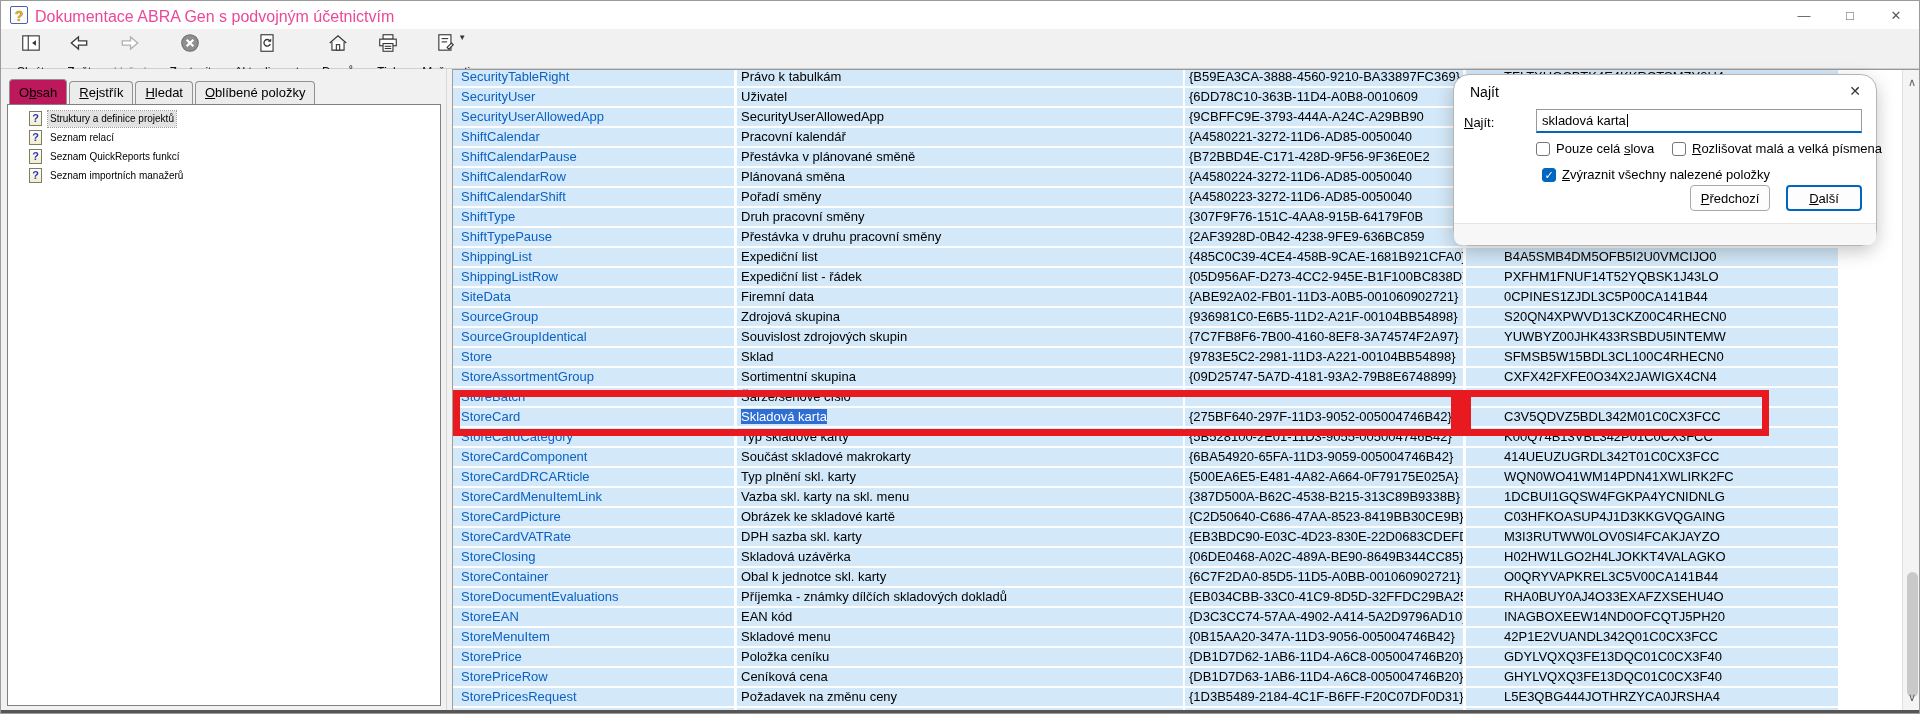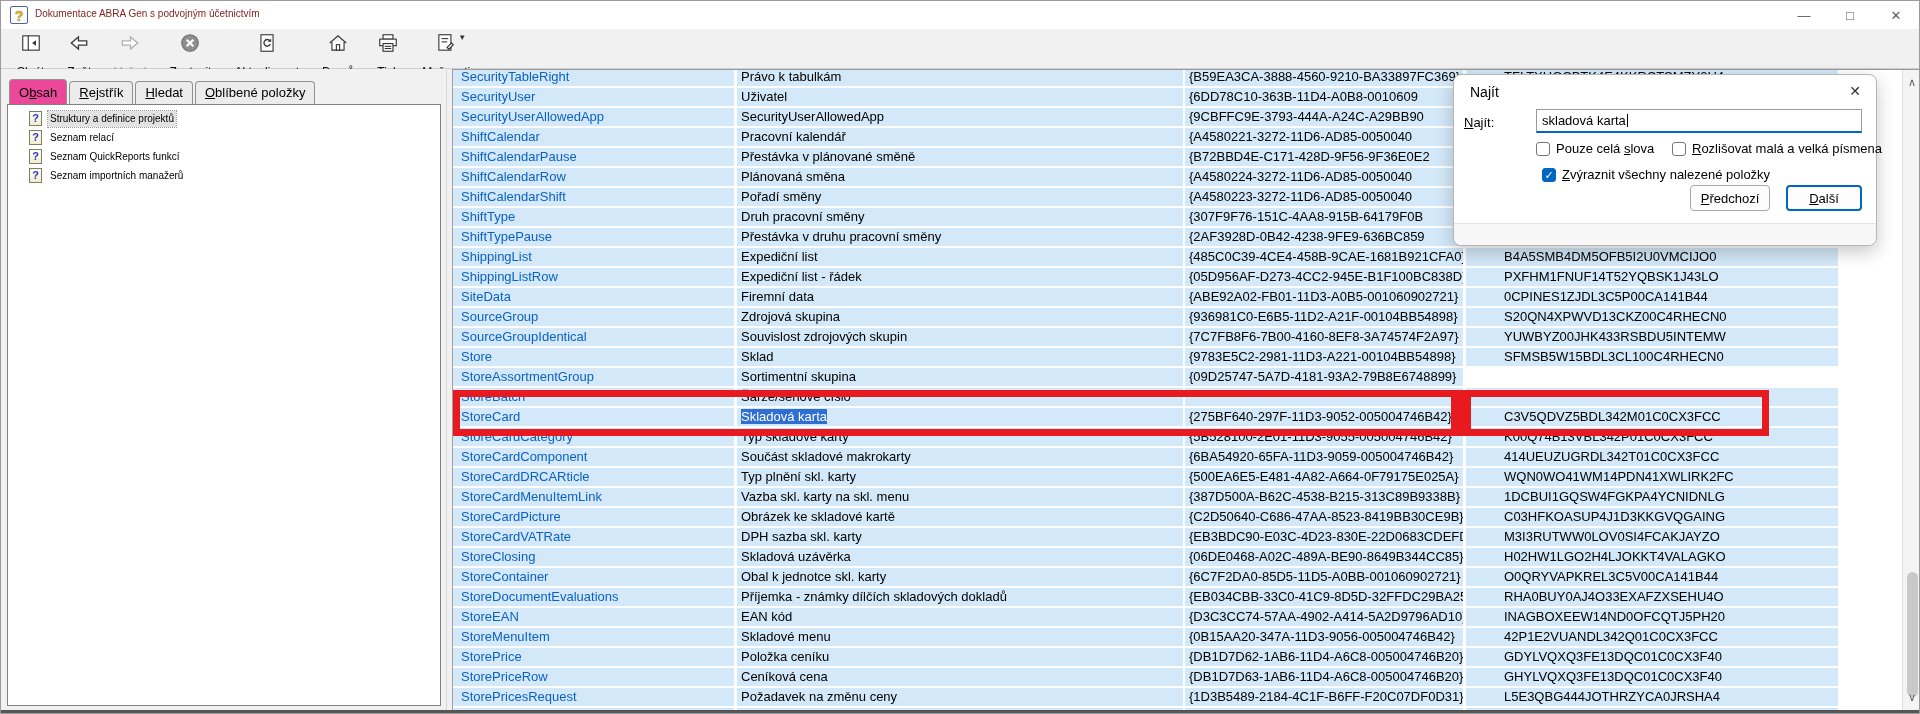--- a/index.html
+++ b/index.html
@@ -4,38 +4,38 @@
 <style>
   :root{ --accent:#0067c0; --rowbg:#d3e8f8; --selbg:#2f6fd3; --red:#e8191f; --link:#0b61c4; }
   *{box-sizing:border-box;}
   body{margin:0;background:#d8d8d8;font-family:"Liberation Sans",sans-serif;}
   #win{position:relative;width:1920px;height:714px;background:#fff;overflow:hidden;border:1px solid #9b9b9b;}
 
   
   .titlebar{position:absolute;left:0;top:0;width:100%;height:28px;background:#fff;}
   .app-icon{position:absolute;left:9px;top:5px;width:18px;height:18px;border:1px solid #4a63a8;background:#fdfdfd;border-radius:2px;text-align:center;}
   .app-icon::after{content:"?";color:#e9b400;font-weight:bold;font-size:14px;line-height:16px;text-shadow:0 0 1px #27408b;}
-  .title-text{position:absolute;left:34px;top:7px;font-size:10px;color:#7f1d1d;white-space:nowrap;}
+  .title-text{position:absolute;left:34px;top:7px;font-size:16px;color:#ec4899;white-space:nowrap;}
   .win-controls{position:absolute;right:0;top:0;height:28px;display:flex;}
   .win-btn{width:46px;height:28px;display:flex;align-items:center;justify-content:center;color:#5a5a5a;font-size:13px;}
 
   
   .toolbar{position:absolute;left:0;top:28px;width:100%;height:40px;background:#f1f1f1;border-bottom:1px solid #cfcfcf;display:flex;align-items:flex-start;padding:2px 0 0 6px;}
   .tb-btn{display:flex;flex-direction:column;align-items:center;padding:1px 10px;margin-right:3px;font-size:12px;color:#111;}
   .tb-btn.disabled{color:#9b9b9b;}
   .tb-ic{position:relative;width:22px;height:22px;}
   .tb-ic svg{width:22px;height:22px;}
   .tb-dd{position:absolute;right:-9px;top:1px;font-size:8px;color:#333;}
   .tb-lbl{margin-top:12px;line-height:13px;white-space:nowrap;}
 
   
   .sidepanel{position:absolute;left:0;top:68px;width:445px;height:641px;background:#f1f1f1;}
   .tabs{position:absolute;left:8px;top:10px;display:flex;align-items:flex-end;}
   .tab{font-size:13px;padding:3px 9px 4px 9px;border:1px solid #919191;border-bottom:none;border-radius:4px 4px 0 0;background:#ececec;margin-right:2px;color:#000;white-space:nowrap;}
-  .tab.active{background:#ec4899;padding-top:5px;position:relative;z-index:2;text-align:center;}
+  .tab.active{background:#be185d;padding-top:5px;position:relative;z-index:2;text-align:center;}
   .treebox{position:absolute;left:6px;top:35px;width:434px;height:602px;background:#fff;border:1px solid #808080;padding-top:4px;overflow:hidden;}
   .tree-item{display:flex;align-items:center;height:19px;padding-left:21px;font-size:10px;white-space:nowrap;}
   .tree-icon{flex:0 0 13px;width:13px;height:15px;border:1px solid #7e7e66;background:linear-gradient(180deg,#fffef5,#f2edcf);color:#2a36c4;font-weight:bold;font-size:11px;line-height:13px;text-align:center;margin-right:6px;}
   .tree-icon::after{content:"?";}
   .tree-label{padding:0 2px;line-height:16px;}
   .tree-item.selected .tree-label{background:#e2e2e2;outline:1px dotted #9a9a9a;}
 
   .splitter{position:absolute;left:445px;top:68px;width:7px;height:641px;background:#f1f1f1;border-right:1px solid #9f9f9f;border-left:1px solid #d8d8d8;}
 
   
@@ -56,21 +56,21 @@
   .vscroll{position:absolute;left:1449px;top:0;width:19px;height:642px;background:#f4f4f4;border-left:1px solid #e0e0e0;}
   .scroll-arrow{position:absolute;left:0;width:18px;text-align:center;color:#606060;font-size:11px;}
   .arrow-up{top:6px;} .arrow-down{bottom:8px;}
   .thumb{position:absolute;left:4px;width:11px;top:502px;height:125px;background:#c9c9c9;border-radius:6px;}
 
   
   .hl-rect{position:absolute;left:452px;top:389px;width:1316px;height:46px;border:7px solid var(--red);z-index:30;pointer-events:none;}
   .hl-bar{position:absolute;left:1450px;top:389px;width:20px;height:46px;background:var(--red);z-index:31;pointer-events:none;}
 
   
-  .dialog{position:absolute;left:1452px;top:73px;width:424px;height:172px;background:#fff;border:1px solid #b5b5b5;border-radius:8px;box-shadow:0 6px 18px rgba(0,0,0,.22);z-index:50;font-size:13px;}
+  .dialog{position:absolute;left:1452px;top:73px;width:424px;height:172px;background:#fff;border:1px solid #b5b5b5;border-radius:16px;box-shadow:0 6px 18px rgba(0,0,0,.22);z-index:50;font-size:13px;}
   .dlg-title{position:absolute;left:16px;top:9px;font-size:14px;color:#000;}
   .dlg-close{position:absolute;right:15px;top:8px;font-size:14px;color:#333;}
   .dlg-label{position:absolute;left:10px;top:40px;}
   .dlg-input{position:absolute;left:82px;top:34px;width:326px;height:24px;background:#fff;border:1px solid #999;border-bottom:2px solid var(--accent);line-height:21px;padding-left:5px;white-space:nowrap;overflow:hidden;}
   .caret{display:inline-block;width:1px;height:13px;background:#000;vertical-align:-2px;margin-left:1px;}
   .cb{position:absolute;display:flex;align-items:center;gap:6px;white-space:nowrap;}
   .cb-0{left:82px;top:66px;} .cb-1{left:218px;top:66px;} .cb-2{left:88px;top:92px;}
   .cbbox{width:14px;height:14px;border:1px solid #767676;border-radius:3px;background:#fff;flex:0 0 14px;}
   .cb.checked .cbbox{background:var(--accent);border-color:var(--accent);color:#fff;font-size:11px;line-height:13px;text-align:center;}
   .cb.checked .cbbox::after{content:"✓";}
@@ -280,20 +280,21 @@
         <div class="row">
           <div class="cell c-name"><span class="link">Store</span></div>
           <div class="cell c-desc"><span>Sklad</span></div>
           <div class="cell c-guid">{9783E5C2-2981-11D3-A221-00104BB54898}</div>
           <div class="cell c-ext">SFMSB5W15BDL3CL100C4RHECN0</div>
         </div>
         <div class="row">
           <div class="cell c-name"><span class="link">StoreAssortmentGroup</span></div>
           <div class="cell c-desc"><span>Sortimentní skupina</span></div>
           <div class="cell c-guid">{09D25747-5A7D-4181-93A2-79B8E6748899}</div>
+          <div class="cell c-ext">CXFX42FXFE0O34X2JAWIGX4CN4</div>
         </div>
         <div class="row">
           <div class="cell c-name"><span class="link">StoreBatch</span></div>
           <div class="cell c-desc"><span>Šarže/sériové číslo</span></div>
           <div class="cell c-guid"></div>
           <div class="cell c-ext"></div>
         </div>
         <div class="row">
           <div class="cell c-name"><span class="link">StoreCard</span></div>
           <div class="cell c-desc"><span class="sel">Skladová karta</span></div>

